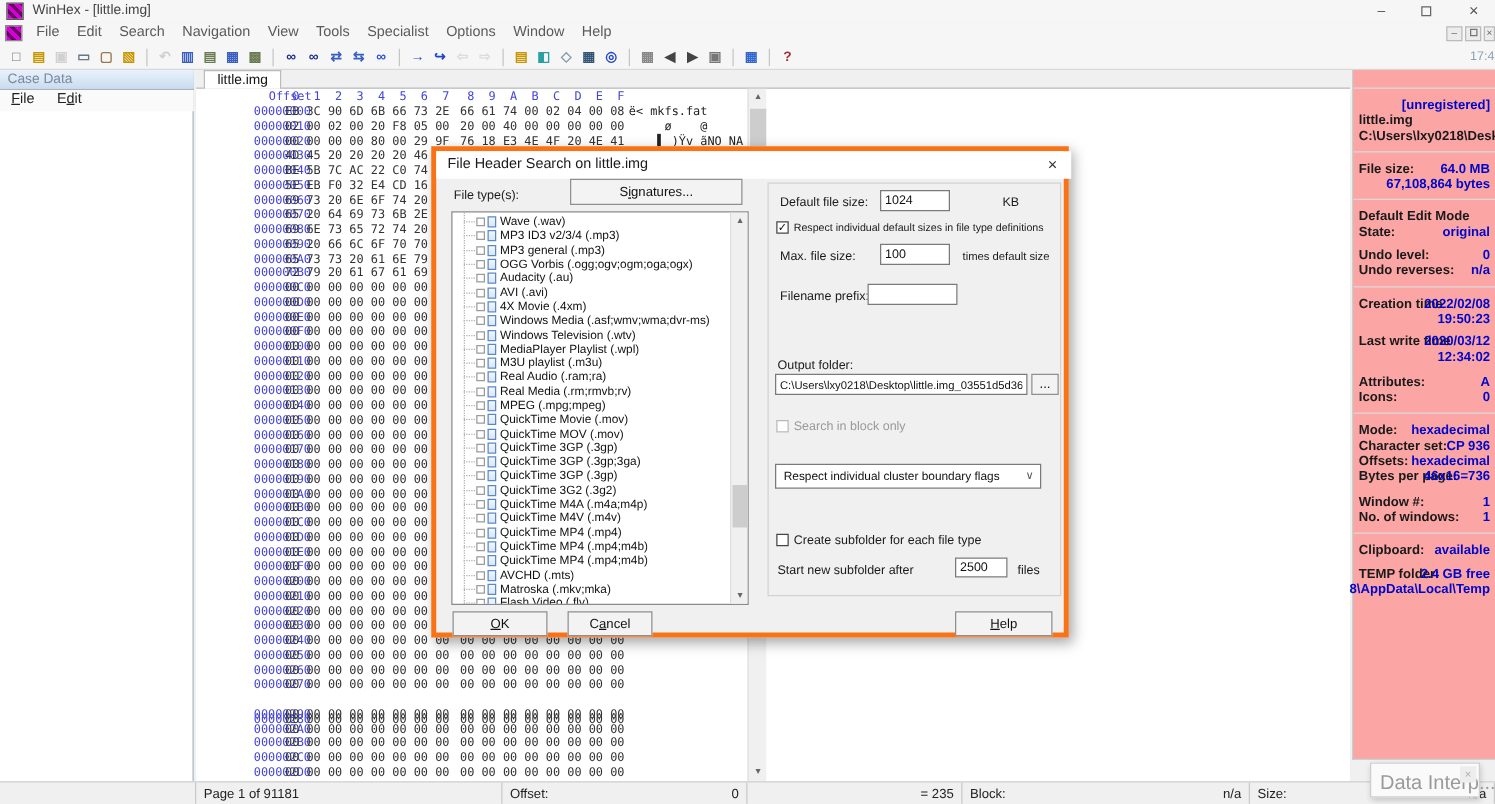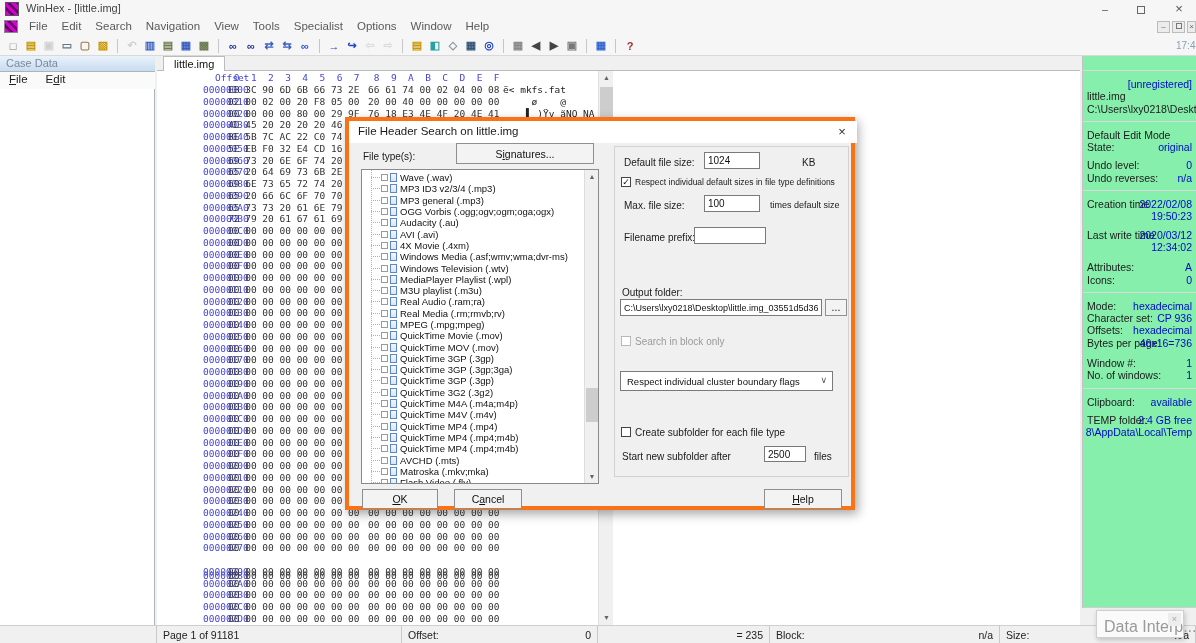--- a/index.html
+++ b/index.html
@@ -58,22 +58,22 @@
   .b2{position:absolute;left:211px;}
   .asc{position:absolute;left:346px;color:#222;}
 
   
   #vscroll{left:598px;top:71px;width:15px;height:554px;background:#f0f0f0;border-left:1px solid #e0e0e0;}
   .sarrow{width:15px;height:14px;text-align:center;font-size:7px;color:#666;line-height:14px;}
   #vthumb{left:1px;top:16px;width:13px;height:34px;background:#cdcdcd;}
   #vscroll-down{top:540px;left:0;}
 
   
-  #infopanel{left:1082px;top:56px;width:114px;height:552px;background:#86efac;
-    border-left:1px solid #c2c2c2;border-bottom:1px solid #cfcfcf;font-size:10.5px;}
+  #infopanel{left:1082px;top:56px;width:114px;height:552px;background:#fca5a5;
+    border-left:1px solid #c2c2c2;border-bottom:1px solid #cfcfcf;font-size:10.5px;font-weight:bold;}
   .isec{border-top:1px solid #dadada;padding:7px 3px 6px 3px;}
   .isec:first-child{border-top:none;margin-top:14px;border-top:1px solid #dadada;}
   .irow{position:relative;height:12.3px;white-space:nowrap;}
   .il{position:absolute;left:1px;color:#1a1a1a;}
   .iv{position:absolute;right:1px;color:#0008c8;}
 
   
   #dialog{left:345px;top:117px;width:510px;height:393px;background:#f0f0f0;border:4px solid #f97316;
     box-shadow:3px 4px 10px rgba(0,0,0,.35);z-index:40;}
   #dlg-title{left:0;top:0;width:508px;height:22px;background:#fff;font-size:11.5px;color:#1a1a1a;
@@ -256,20 +256,29 @@
       </div>
       <div class="irow">
         <span class="il">little.img</span>
       </div>
       <div class="irow">
         <span class="il">C:\Users\lxy0218\Deskto</span>
       </div>
     </div>
     <div class="isec">
       <div class="irow">
+        <span class="il">File size:</span>
+        <span class="iv">64.0 MB</span>
+      </div>
+      <div class="irow">
+        <span class="iv">67,108,864 bytes</span>
+      </div>
+    </div>
+    <div class="isec">
+      <div class="irow">
         <span class="il">Default Edit Mode</span>
       </div>
       <div class="irow">
         <span class="il">State:</span>
         <span class="iv">original</span>
       </div>
       <div class="irow" style="margin-top: 6px;">
         <span class="il">Undo level:</span>
         <span class="iv">0</span>
       </div>

